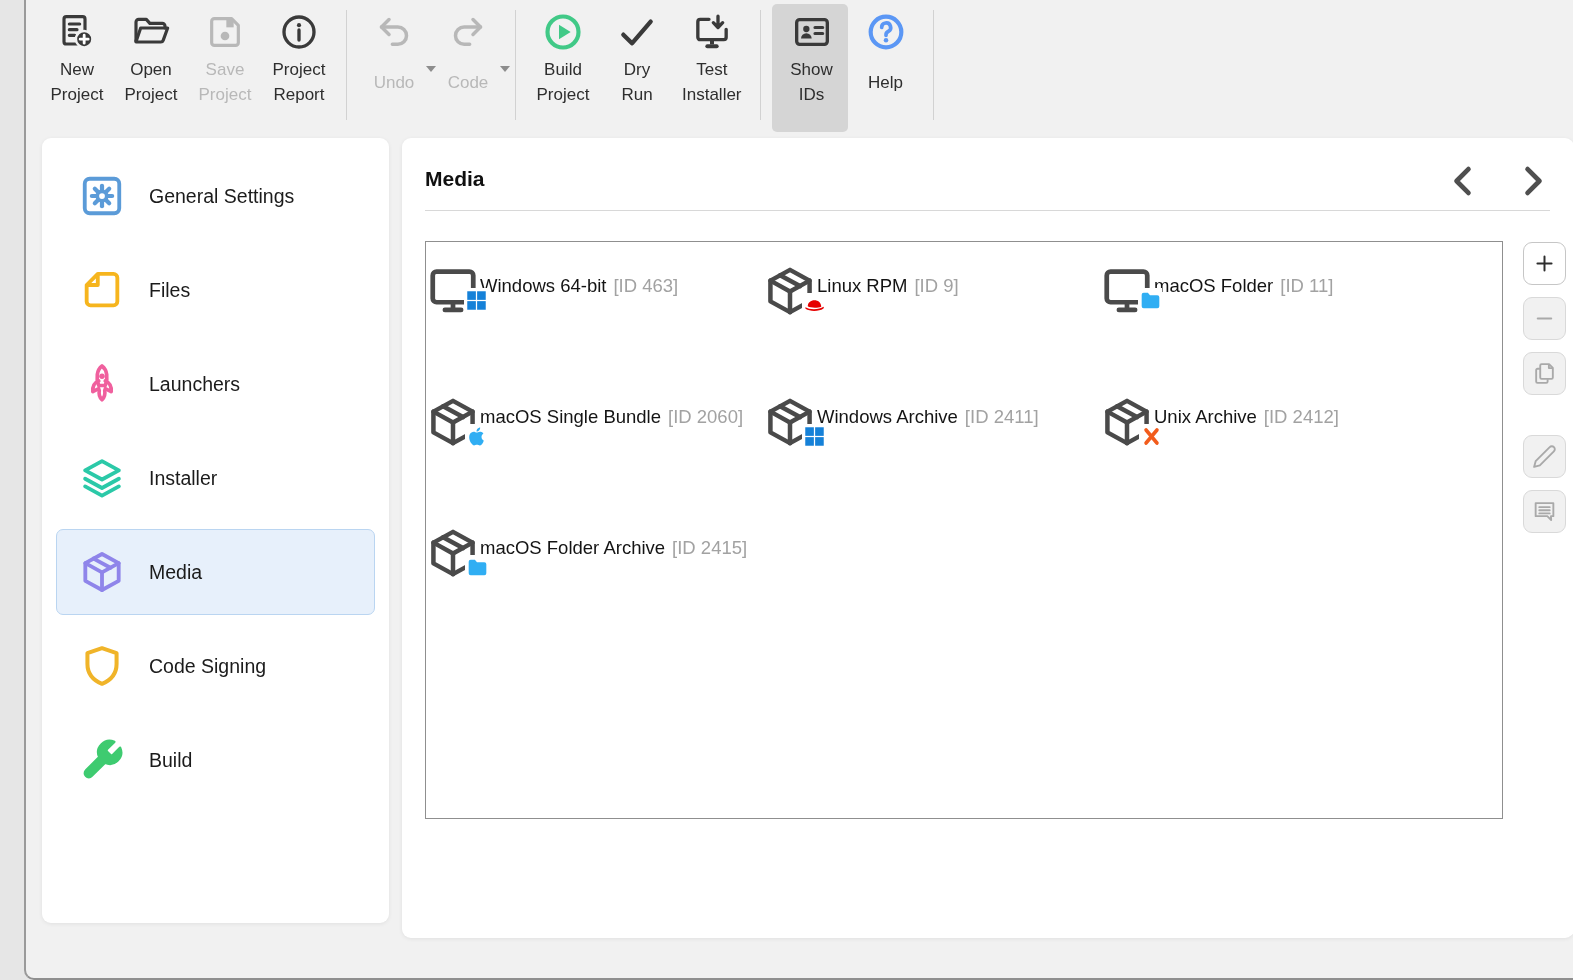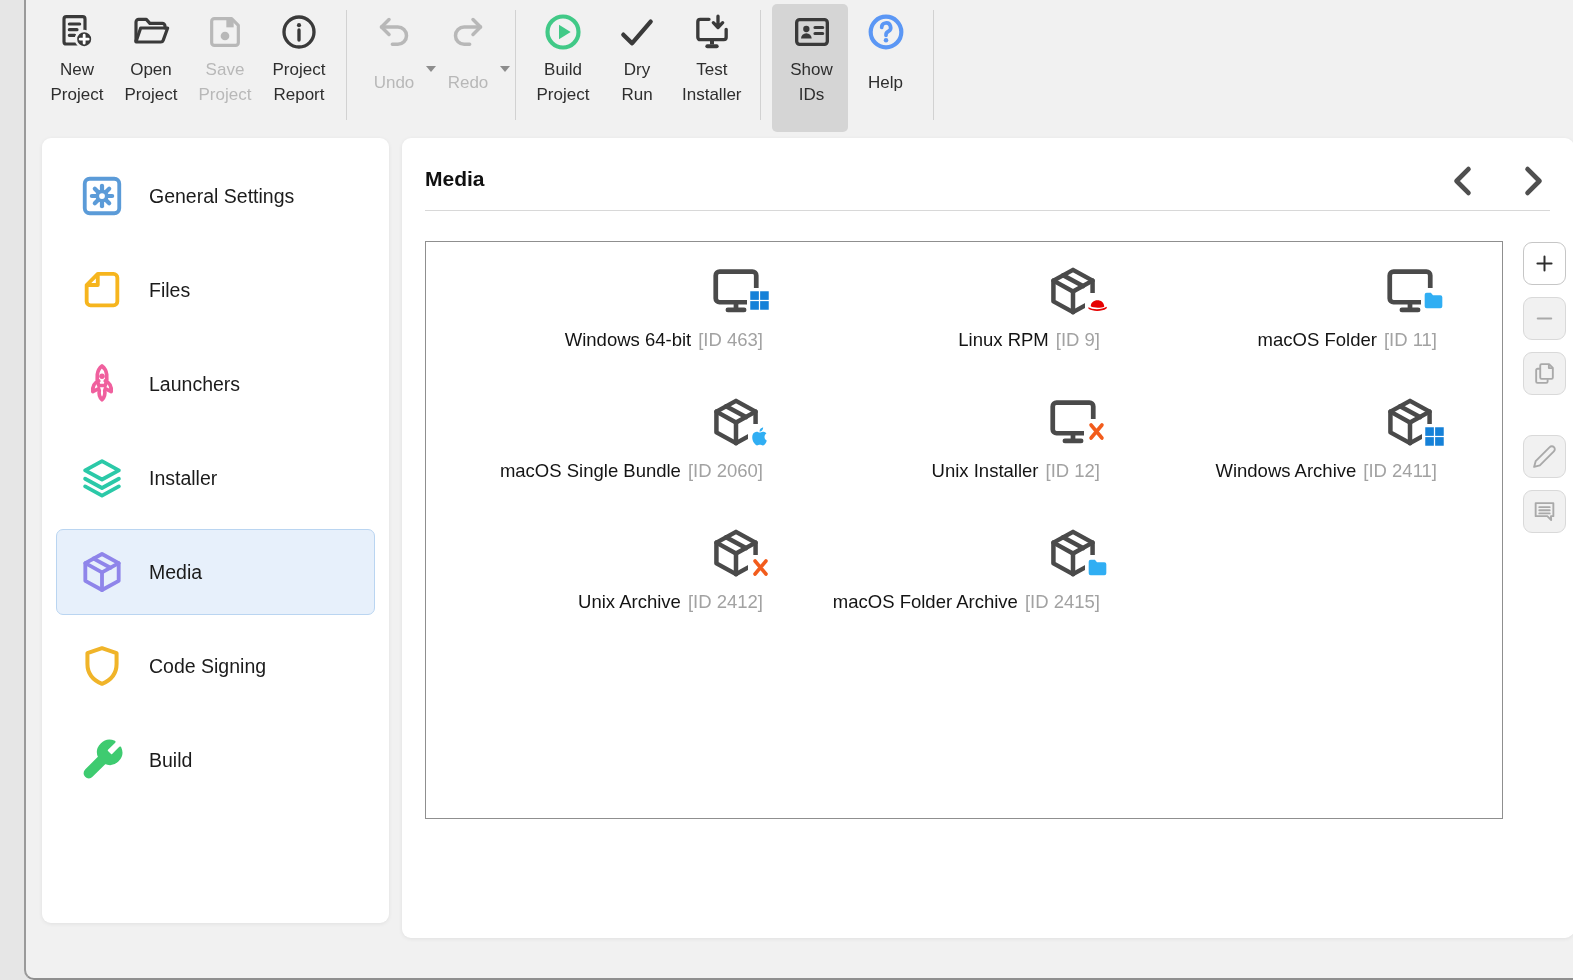--- a/index.html
+++ b/index.html
@@ -37,21 +37,21 @@
   .nav-btns{position:absolute;top:24px;right:23px;display:flex;gap:30px;}
   .nav-btn{width:38px;height:38px;color:#4f4f4f;cursor:default;}
   .nav-btn svg{width:100%;height:100%;}
   .main-header{padding:28px 24px 0 23px;}
   .main-title{font-size:21px;font-weight:700;color:#101010;line-height:26px;}
   .main-desc{margin-top:22px;font-size:18.5px;line-height:31px;color:#1a1a1a;max-width:1020px;}
   .main-divider{border-top:1px solid #d8d8d8;margin-top:18px;}
   .list-row{display:flex;padding:30px 0 0 23px;}
   .media-box{width:1078px;height:578px;border:1px solid #8f8f8f;box-sizing:border-box;background:#fff;
              display:grid;grid-template-columns:repeat(3,337px);grid-auto-rows:131px;padding-top:22px;}
-  .media-item{display:flex;flex-direction:column;align-items:flex-end;cursor:default;}
+  .media-item{display:flex;flex-direction:row;align-items:flex-start;cursor:default;}
   .m-icon{position:relative;width:54px;height:54px;color:#4a4a4a;}
   .m-icon > svg{width:54px;height:54px;display:block;}
   .m-badge{position:absolute;width:24px;height:24px;background:#fff;display:flex;align-items:center;justify-content:center;}
   .m-badge svg{width:21px;height:21px;display:block;}
   .m-icon.monitor .m-badge{right:-8px;bottom:6px;}
   .m-icon.package .m-badge{right:-9px;bottom:1px;}
   .media-label{margin-top:11px;font-size:18.5px;white-space:nowrap;}
   .m-name{color:#141414;}
   .m-id{color:#a2a2a2;margin-left:7px;}
 
@@ -133,21 +133,21 @@
       </div>
       <div class="tb-btn disabled">
         <span class="tb-icon">
           <svg viewBox="0 0 24 24">
             <g fill="none" stroke="currentColor" stroke-width="2.1" stroke-linecap="round" stroke-linejoin="round">
               <path d="M15 4.5 19.5 9 15 13.5"></path>
               <path d="M19.5 9H9.7a5.2 5.2 0 0 0 0 10.4H13"></path>
             </g>
           </svg>
         </span>
-        <span class="tb-label">Redo</span>
+        <span class="tb-label">Code</span>
         <span class="tb-caret"><svg viewBox="0 0 10 6" width="10" height="6">
             <path d="M0 0h10L5 6Z" fill="#8d8d8d"></path>
           </svg></span>
       </div>
       <div class="tb-sep"></div>
       <div class="tb-btn">
         <span class="tb-icon" style="color:#41c987">
           <svg viewBox="0 0 24 24">
             <circle cx="12" cy="12" r="9.3" fill="none" stroke="currentColor" stroke-width="2.5"></circle>
             <path d="M9.6 7.6 16.6 12l-7 4.4Z" fill="currentColor"></path>
@@ -376,35 +376,20 @@
                 </svg>
                 <span class="m-badge" style="color:#30aef3">
                   <svg viewBox="2 0 21 24">
                     <path d="M17.05 12.54c-.03-2.6 2.12-3.85 2.22-3.92-1.21-1.77-3.09-2.01-3.76-2.04-1.6-.16-3.13.94-3.94.94-.81 0-2.07-.92-3.4-.9-1.75.03-3.36 1.02-4.26 2.59-1.82 3.15-.46 7.81 1.3 10.36.87 1.25 1.9 2.66 3.25 2.61 1.3-.05 1.8-.84 3.37-.84 1.58 0 2.02.84 3.4.82 1.4-.03 2.29-1.28 3.15-2.53.99-1.45 1.4-2.86 1.42-2.93-.03-.02-2.73-1.05-2.75-4.16zM14.46 4.89c.72-.87 1.2-2.08 1.07-3.29-1.04.04-2.29.69-3.03 1.56-.67.77-1.25 2-1.1 3.19 1.16.09 2.34-.59 3.06-1.46z" fill="currentColor"></path>
                   </svg>
                 </span>
               </div>
               <div class="media-label"><span class="m-name">macOS Single Bundle</span><span class="m-id">[ID 2060]</span></div>
             </div>
             <div class="media-item">
-              <div class="m-icon monitor">
-                <svg viewBox="0 0 24 24">
-                  <rect x="3" y="3.4" width="18" height="13.6" rx="1.7" fill="none" stroke="currentColor" stroke-width="2.1"></rect>
-                  <path d="M12 17v2.6" stroke="currentColor" stroke-width="2.1"></path>
-                  <path d="M8.4 20.4h7.2" stroke="currentColor" stroke-width="2.1" stroke-linecap="round"></path>
-                </svg>
-                <span class="m-badge" style="color:#f25c1c">
-                  <svg viewBox="0 0 20 20">
-                    <path d="M4.8 3.8 15.2 16.2M15.2 3.8 4.8 16.2" stroke="currentColor" stroke-width="3.4" stroke-linecap="round"></path>
-                  </svg>
-                </span>
-              </div>
-              <div class="media-label"><span class="m-name">Unix Installer</span><span class="m-id">[ID 12]</span></div>
-            </div>
-            <div class="media-item">
               <div class="m-icon package">
                 <svg viewBox="0 0 24 24">
                   <g fill="none" stroke="currentColor" stroke-width="2" stroke-linecap="round" stroke-linejoin="round">
                     <path d="M12 2.6 20.7 7.4v9.2L12 21.4 3.3 16.6V7.4Z"></path>
                     <path d="M3.3 7.4 12 12.2l8.7-4.8"></path>
                     <path d="M12 12.2v9.2"></path>
                     <path d="M7.6 5 16.4 9.8"></path>
                   </g>
                 </svg>
                 <span class="m-badge" style="color:#1581d8">

